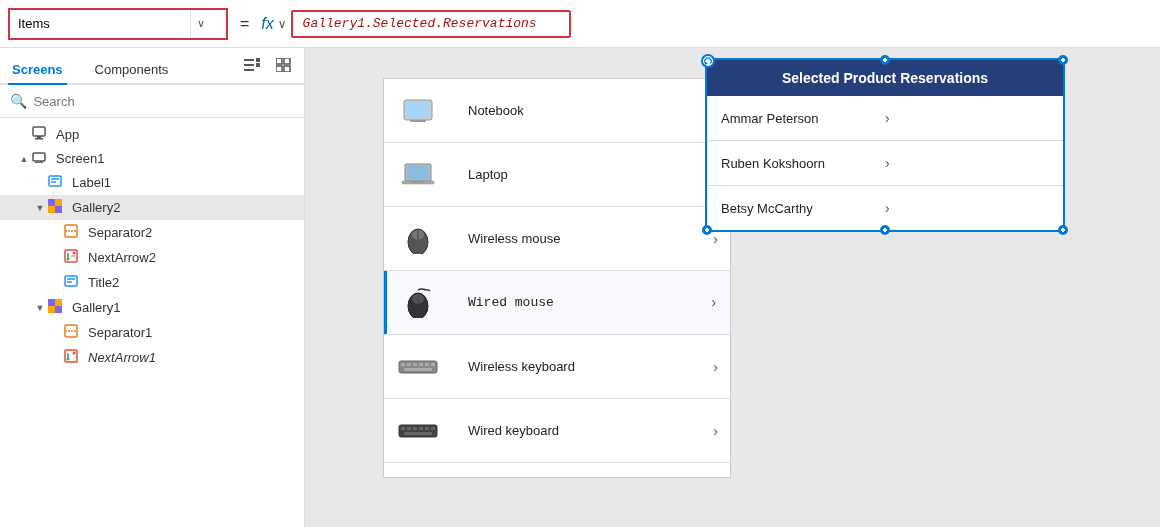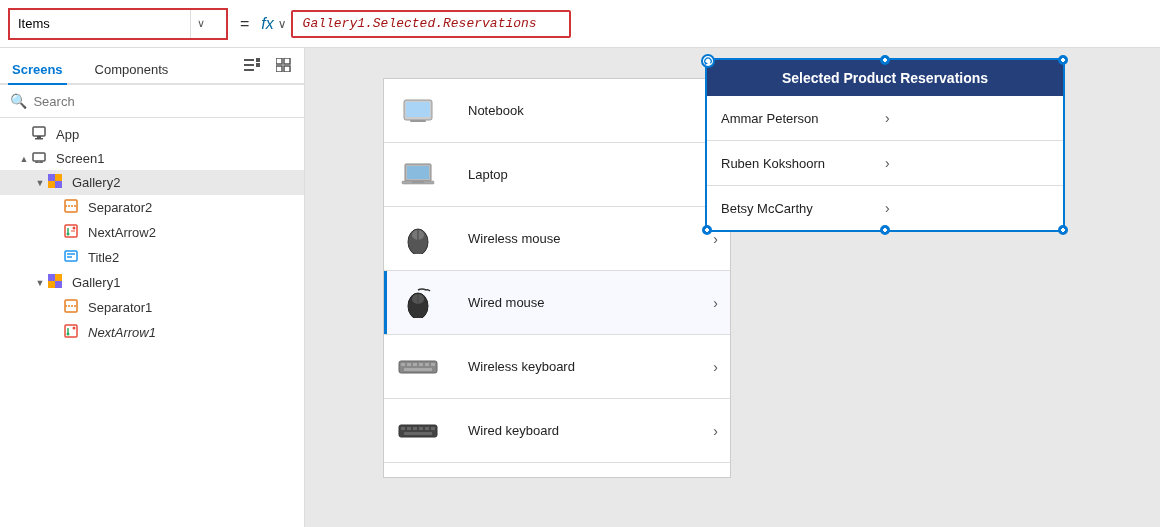--- a/index.html
+++ b/index.html
@@ -353,20 +353,32 @@
           <svg width="14" height="11" viewBox="0 0 14 11">
             <rect x="1" y="1" width="12" height="8" rx="1" fill="none" stroke="#555" stroke-width="1.5"></rect>
             <line x1="5" y1="9" x2="5" y2="11" stroke="#555" stroke-width="1"></line>
             <line x1="9" y1="9" x2="9" y2="11" stroke="#555" stroke-width="1"></line>
             <line x1="3" y1="11" x2="11" y2="11" stroke="#555" stroke-width="1.5"></line>
           </svg>
         </div>
         <span class="tree-label">Screen1</span>
       </div>
 
+      <div class="tree-item" style="padding-left: 16px;">
+        <div class="tree-indent"></div>
+        <div class="tree-expand"></div>
+        <div class="tree-icon">
+          <svg width="14" height="14" viewBox="0 0 14 14">
+            <rect x="1" y="2" width="12" height="10" rx="1" fill="none" stroke="#2196F3" stroke-width="1.5"></rect>
+            <line x1="3" y1="5" x2="11" y2="5" stroke="#2196F3" stroke-width="1.5"></line>
+            <line x1="3" y1="8" x2="8" y2="8" stroke="#2196F3" stroke-width="1.5"></line>
+          </svg>
+        </div>
+        <span class="tree-label">Label1</span>
+      </div>
 
       <div class="tree-item selected" style="padding-left: 16px; background:#e8e8e8;">
         <div class="tree-indent"></div>
         <div class="tree-expand" style="font-size:9px;">▼</div>
         <div class="tree-icon">
           <svg width="14" height="14" viewBox="0 0 14 14">
             <rect x="0" y="0" width="7" height="7" fill="#7b68ee"></rect>
             <rect x="7" y="0" width="7" height="7" fill="#ffa500"></rect>
             <rect x="0" y="7" width="7" height="7" fill="#ffa500"></rect>
             <rect x="7" y="7" width="7" height="7" fill="#7b68ee"></rect>
@@ -491,21 +503,21 @@
           <svg width="36" height="30" viewBox="0 0 36 30">
             <ellipse cx="18" cy="18" rx="10" ry="13" fill="#555" stroke="#333" stroke-width="1"></ellipse>
             <ellipse cx="18" cy="11" rx="6" ry="5" fill="#777"></ellipse>
             <line x1="18" y1="6" x2="18" y2="16" stroke="#444" stroke-width="1"></line>
           </svg>
         </div>
         <span class="item-name">Wireless mouse</span>
         <span class="item-arrow">›</span>
       </div>
 
-      <div class="gallery-item selected-item" style="background:#f8f8ff;">
+      <div class="gallery-item selected-item" style="background:#f8f8ff;font-family:Liberation Mono, monospace;">
         <div class="item-img">
           <svg width="36" height="30" viewBox="0 0 36 30">
             <ellipse cx="18" cy="18" rx="10" ry="13" fill="#333" stroke="#222" stroke-width="1"></ellipse>
             <ellipse cx="18" cy="11" rx="6" ry="5" fill="#555"></ellipse>
             <line x1="18" y1="6" x2="18" y2="16" stroke="#444" stroke-width="1"></line>
             <path d="M18 2 Q22 0 26 2" stroke="#333" stroke-width="1.5" fill="none"></path>
             <path d="M26 2 Q28 1 30 3" stroke="#333" stroke-width="1.5" fill="none"></path>
           </svg>
         </div>
         <span class="item-name">Wired mouse</span>

